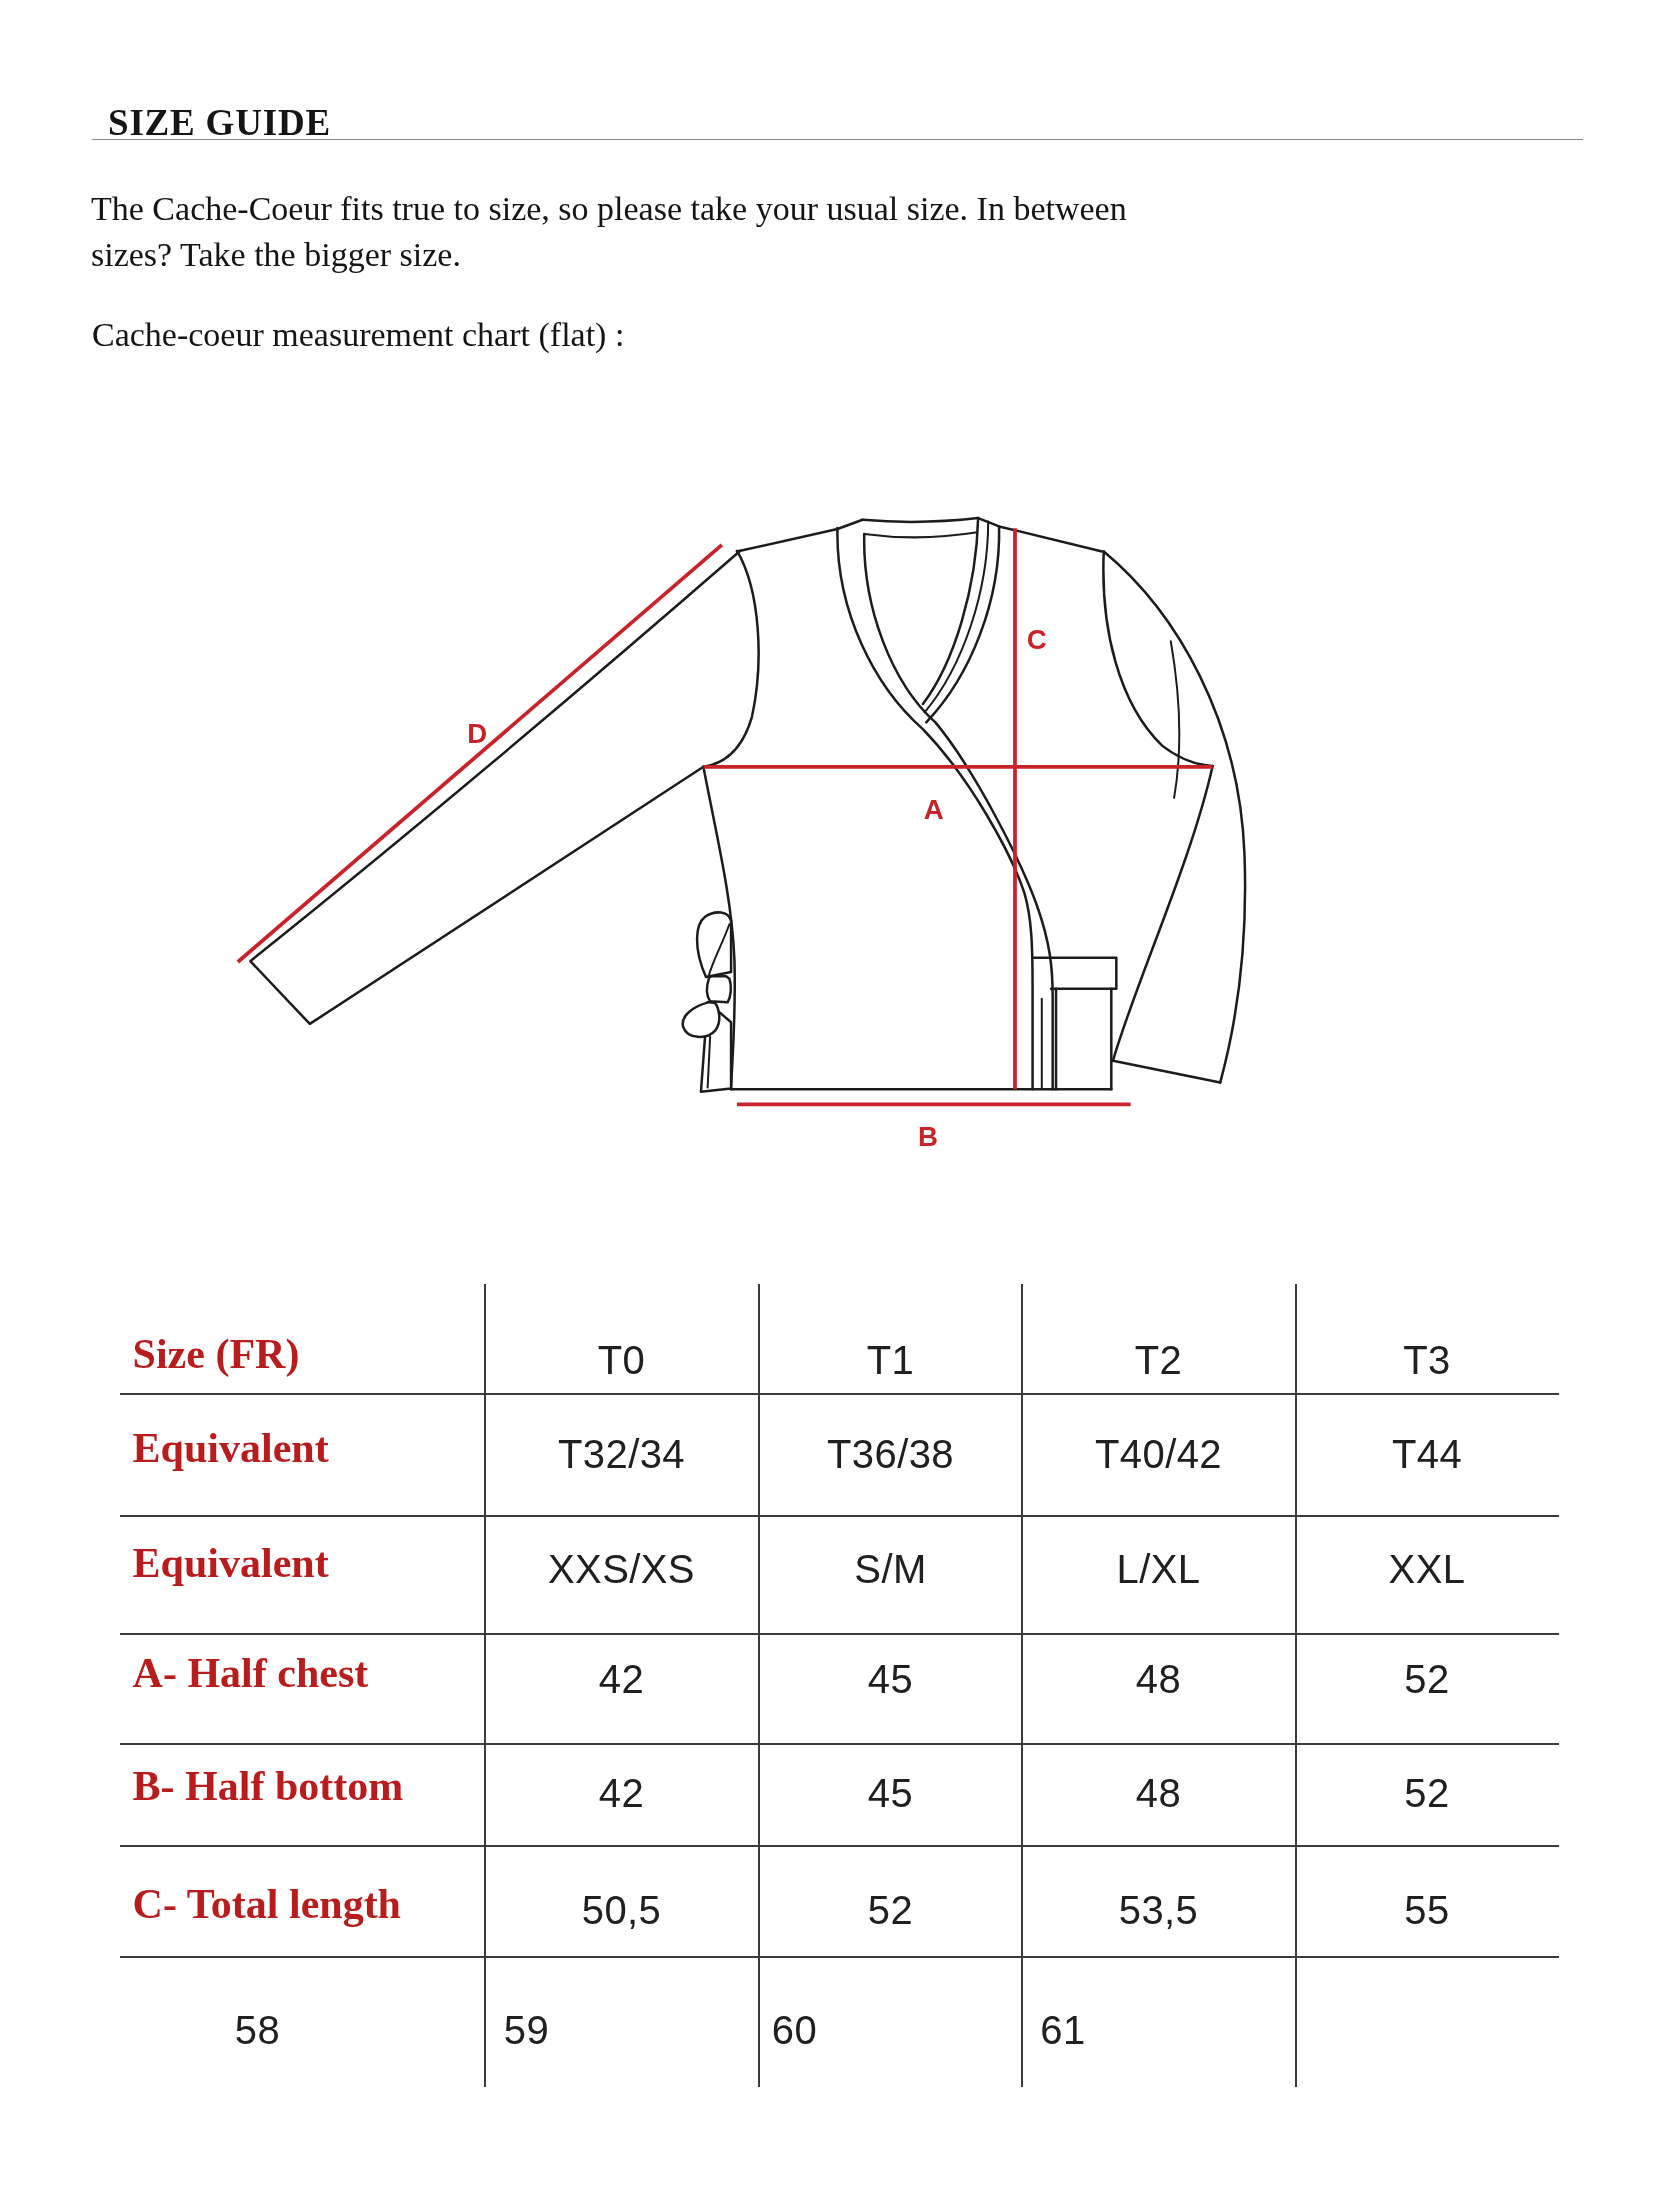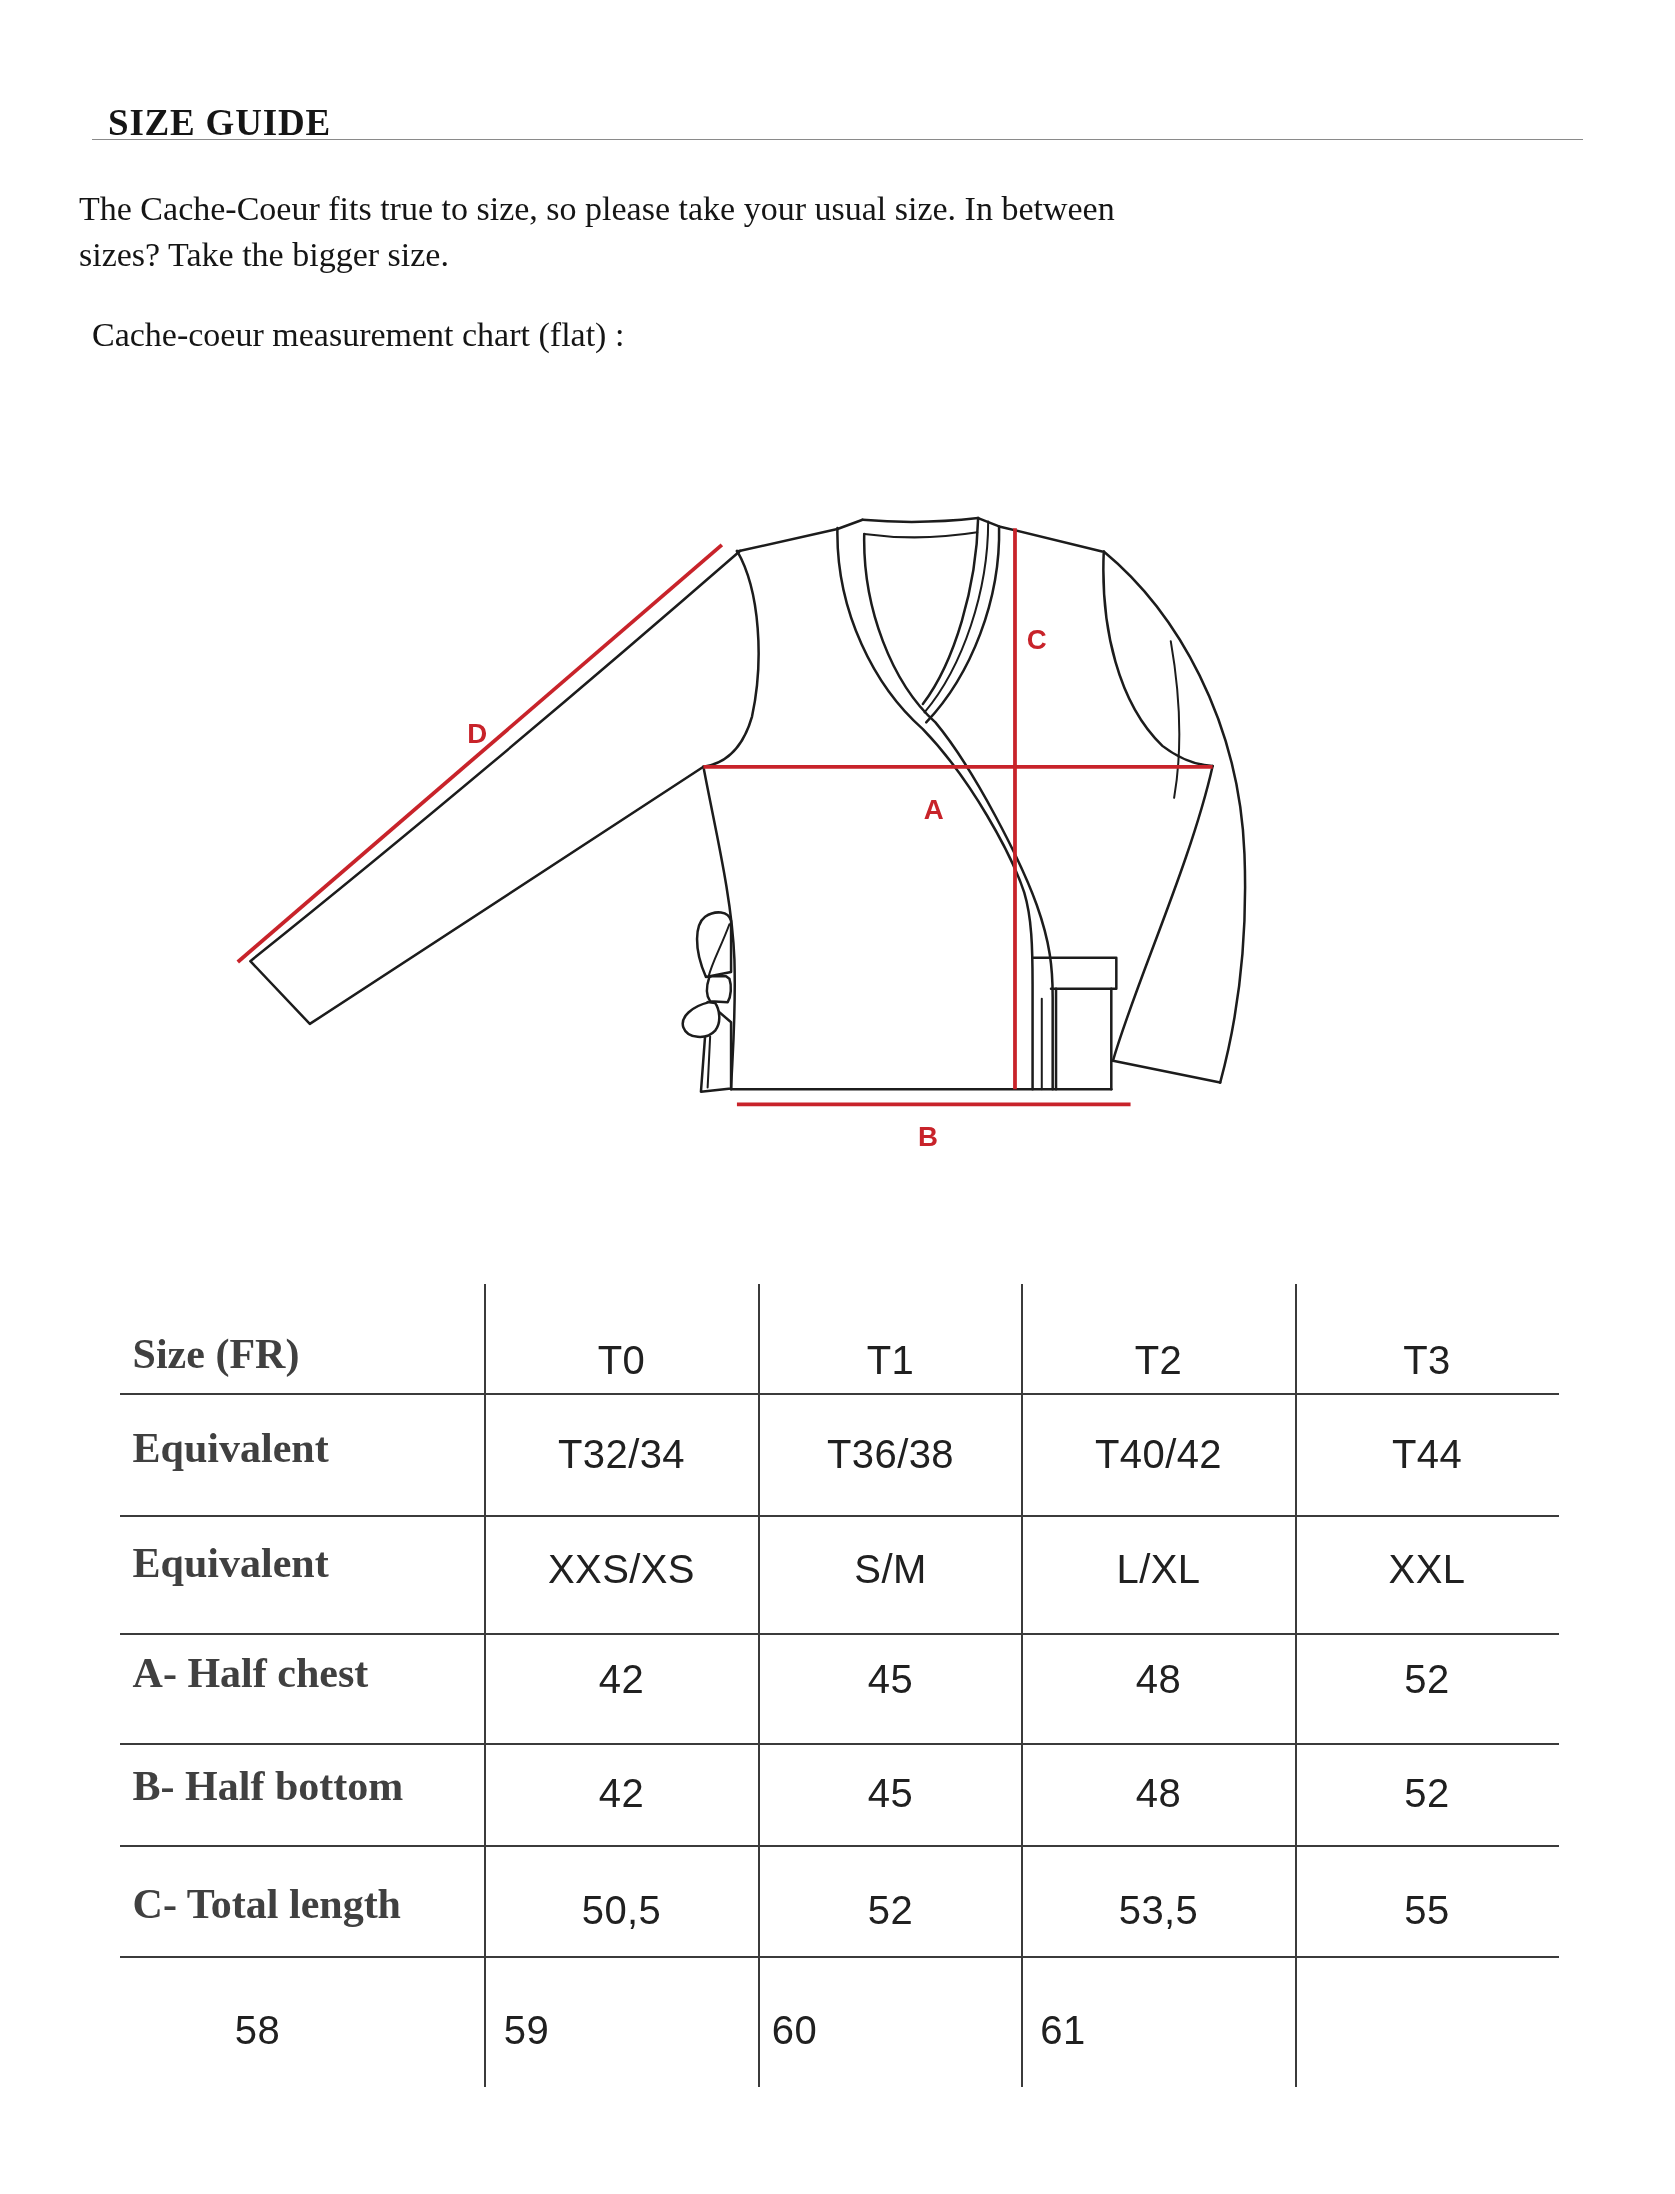--- a/index.html
+++ b/index.html
@@ -4,21 +4,21 @@
 <style>
   html,body{margin:0;padding:0;background:#fff;}
   .page{position:relative;width:1676px;height:2194px;background:#ffffff;overflow:hidden;
         font-family:"Liberation Serif","DejaVu Serif",serif;color:#151515;}
 
   .title{position:absolute;left:92px;top:85px;font-size:37px;font-weight:700;
          letter-spacing:0.8px;margin:16px;}
   .title-rule{position:absolute;left:92px;top:139px;width:1491px;height:0;
               border-top:1.7px solid #8a8a8a;}
 
-  .intro{position:absolute;left:79px;top:186px;width:1508px;margin:0;
+  .intro{position:absolute;left:91px;top:186px;width:1508px;margin:0;
          font-size:34px;line-height:46px;white-space:pre-line;}
   .caption{position:absolute;left:92px;top:312px;width:1424px;margin:0;
            font-size:34px;line-height:45px;}
 
   .diagram{position:absolute;left:226px;top:503px;width:1047px;height:670px;}
   .sketch{stroke:#1c1c1c;stroke-width:3;fill:none;stroke-linejoin:round;stroke-linecap:round;}
   .sketch-thin{stroke:#1c1c1c;stroke-width:2.4;fill:none;stroke-linecap:round;}
   .white-fill{fill:#ffffff;}
   .redline{stroke-width:4.5;fill:none;stroke-linecap:butt;}
   .rlabel{font:700 33px "Liberation Sans","DejaVu Sans",sans-serif;}
@@ -30,21 +30,21 @@
   .trow{display:flex;align-items:center;box-sizing:border-box;}
   .trow:nth-child(1){height:109px;padding-top:35px;}
   .trow:nth-child(2){height:122px;}
   .trow:nth-child(3){height:117px;}
   .trow:nth-child(4){height:111px;}
   .trow:nth-child(5){height:126px;justify-content:flex-end;}
   .trow:nth-child(6){height:118px;}
   .trow:nth-child(7){height:131px;}
   .tcell{box-sizing:border-box;}
   .tcell.label{width:364px;padding-left:12.6px;padding-right:2px;font-weight:700;
-               font-size:42px;line-height:1.22;white-space:pre-line;color:#404040;}
+               font-size:42px;line-height:1.22;white-space:pre-line;color:#b91c1c;}
   .tcell.val{font-family:"Liberation Sans","DejaVu Sans",sans-serif;font-size:40px;
              color:#202020;text-align:center;letter-spacing:0.4px;margin-top:12px;}
   .tcell.c0{width:275px;}
   .tcell.c1{width:263px;}
   .tcell.c2{width:273px;}
   .tcell.c3{width:264px;}
 </style>
 </head>
 <body>
 

